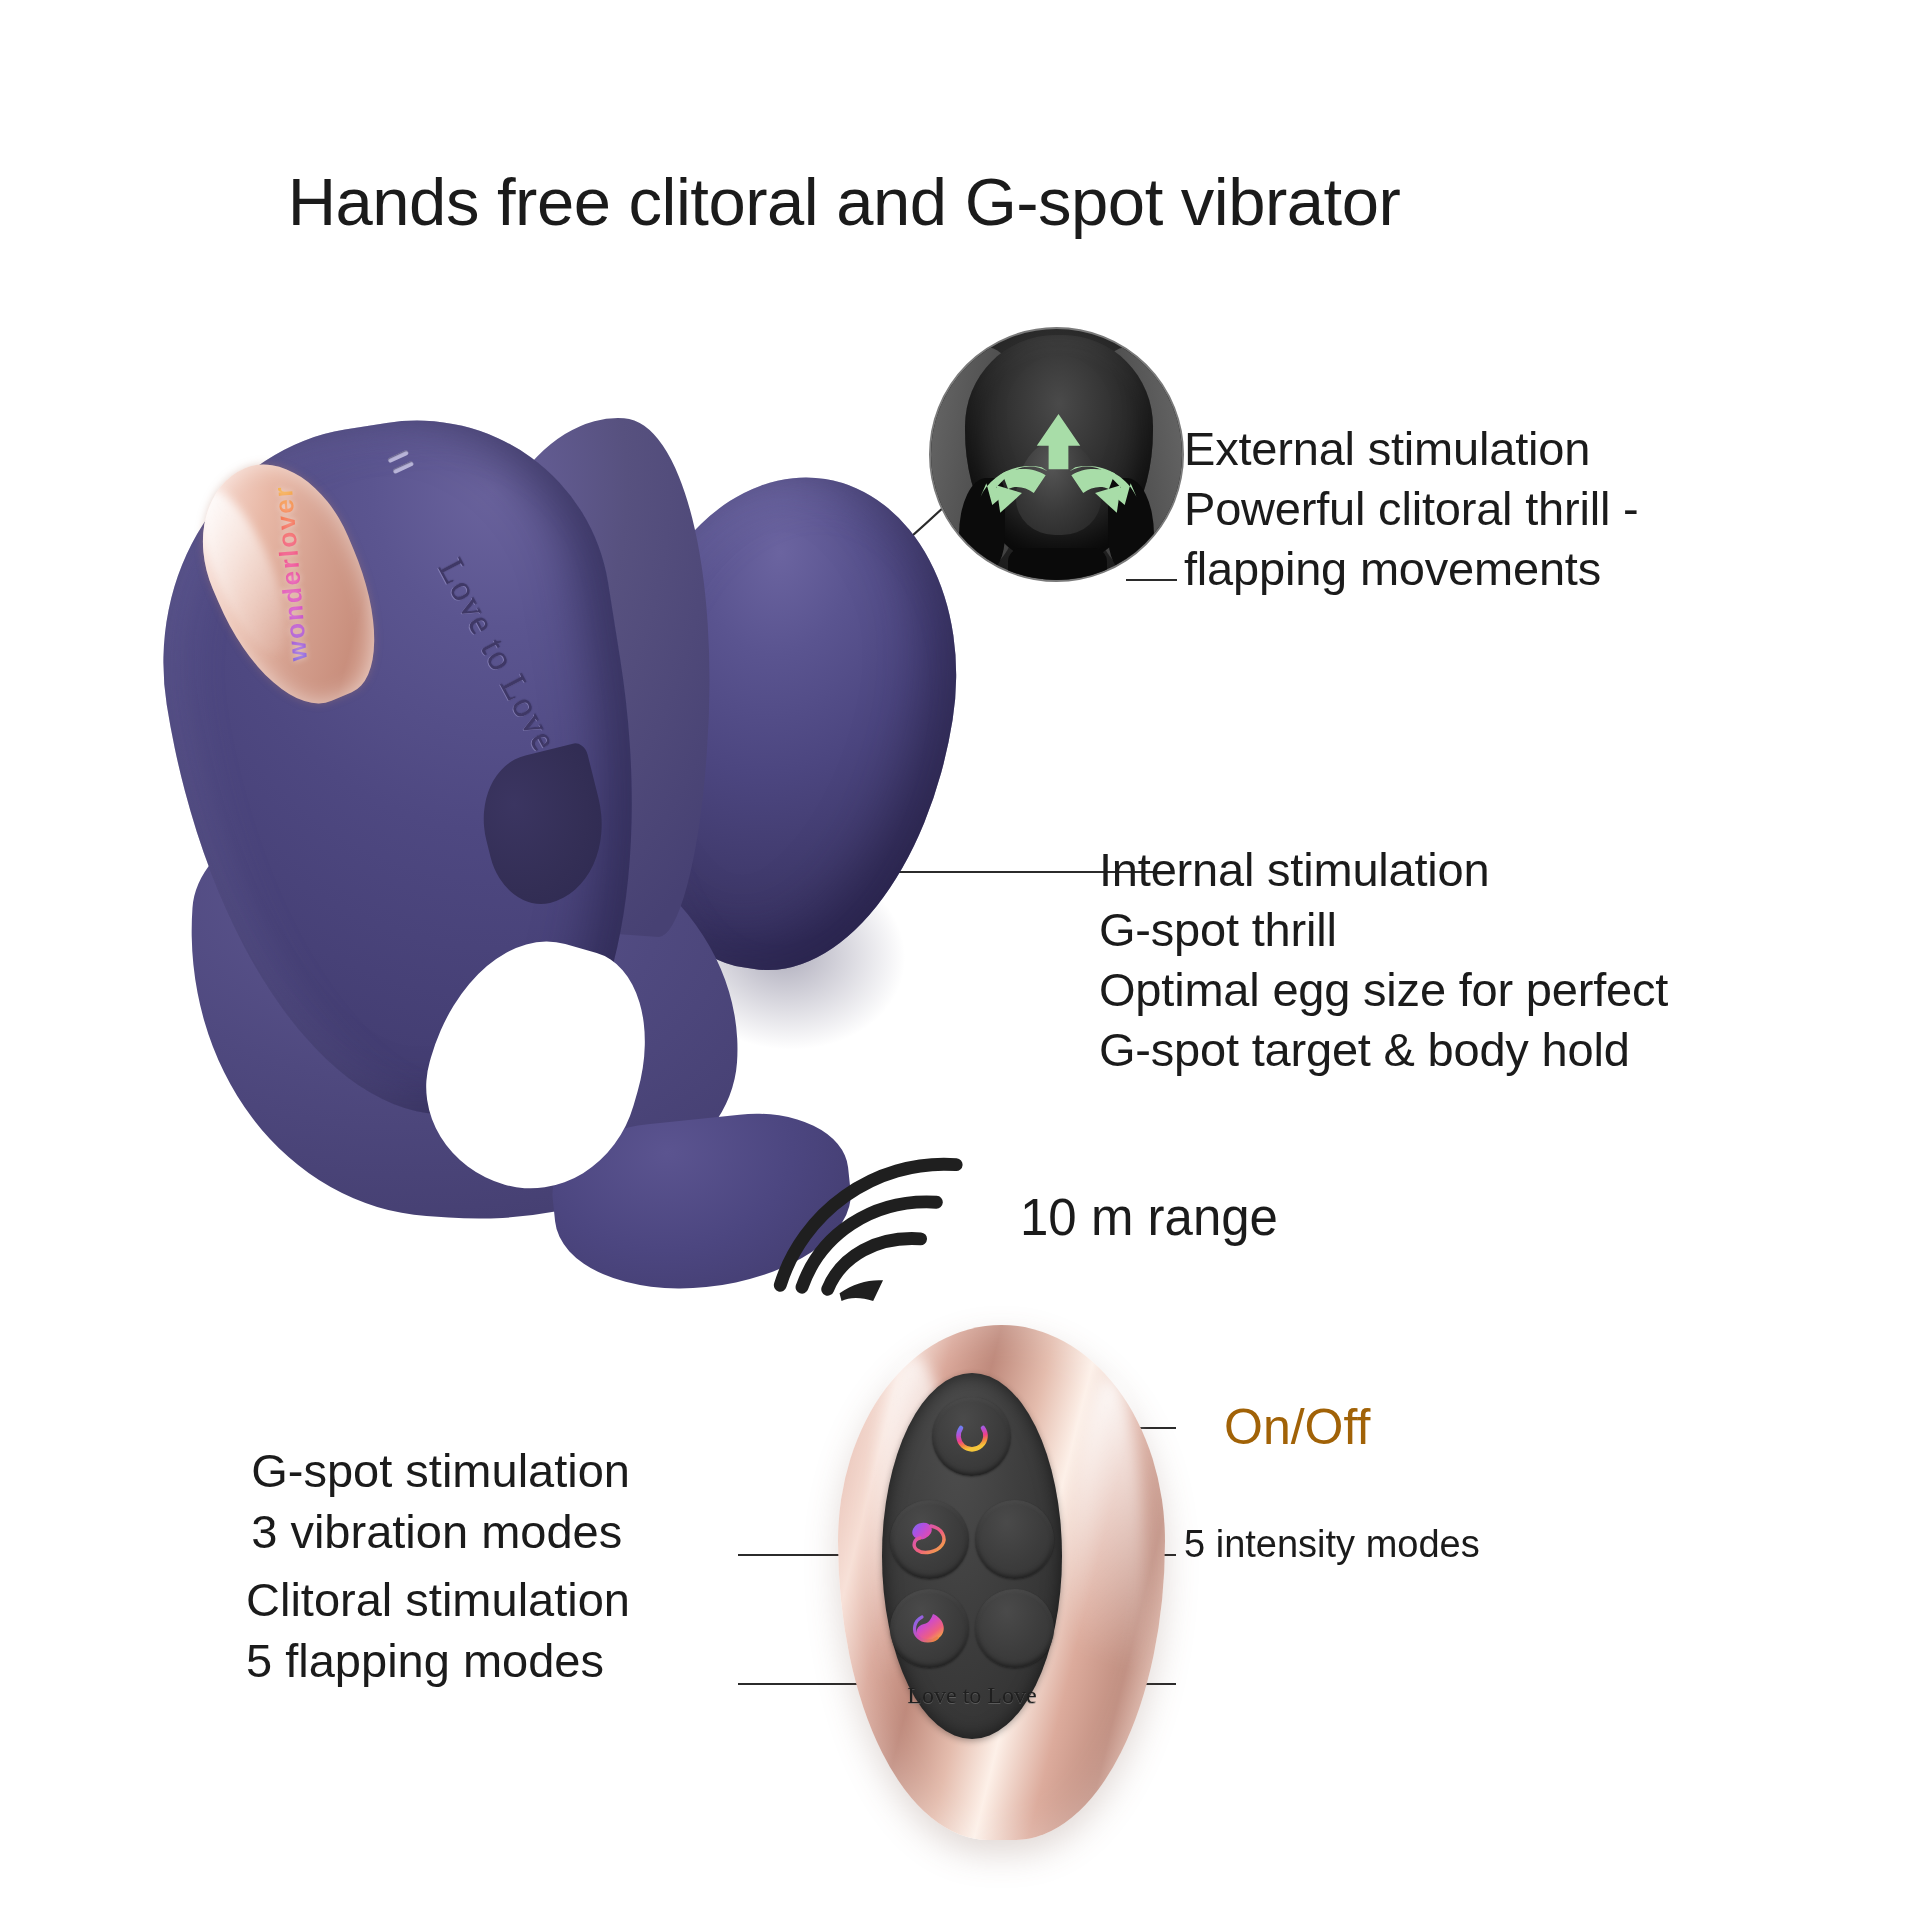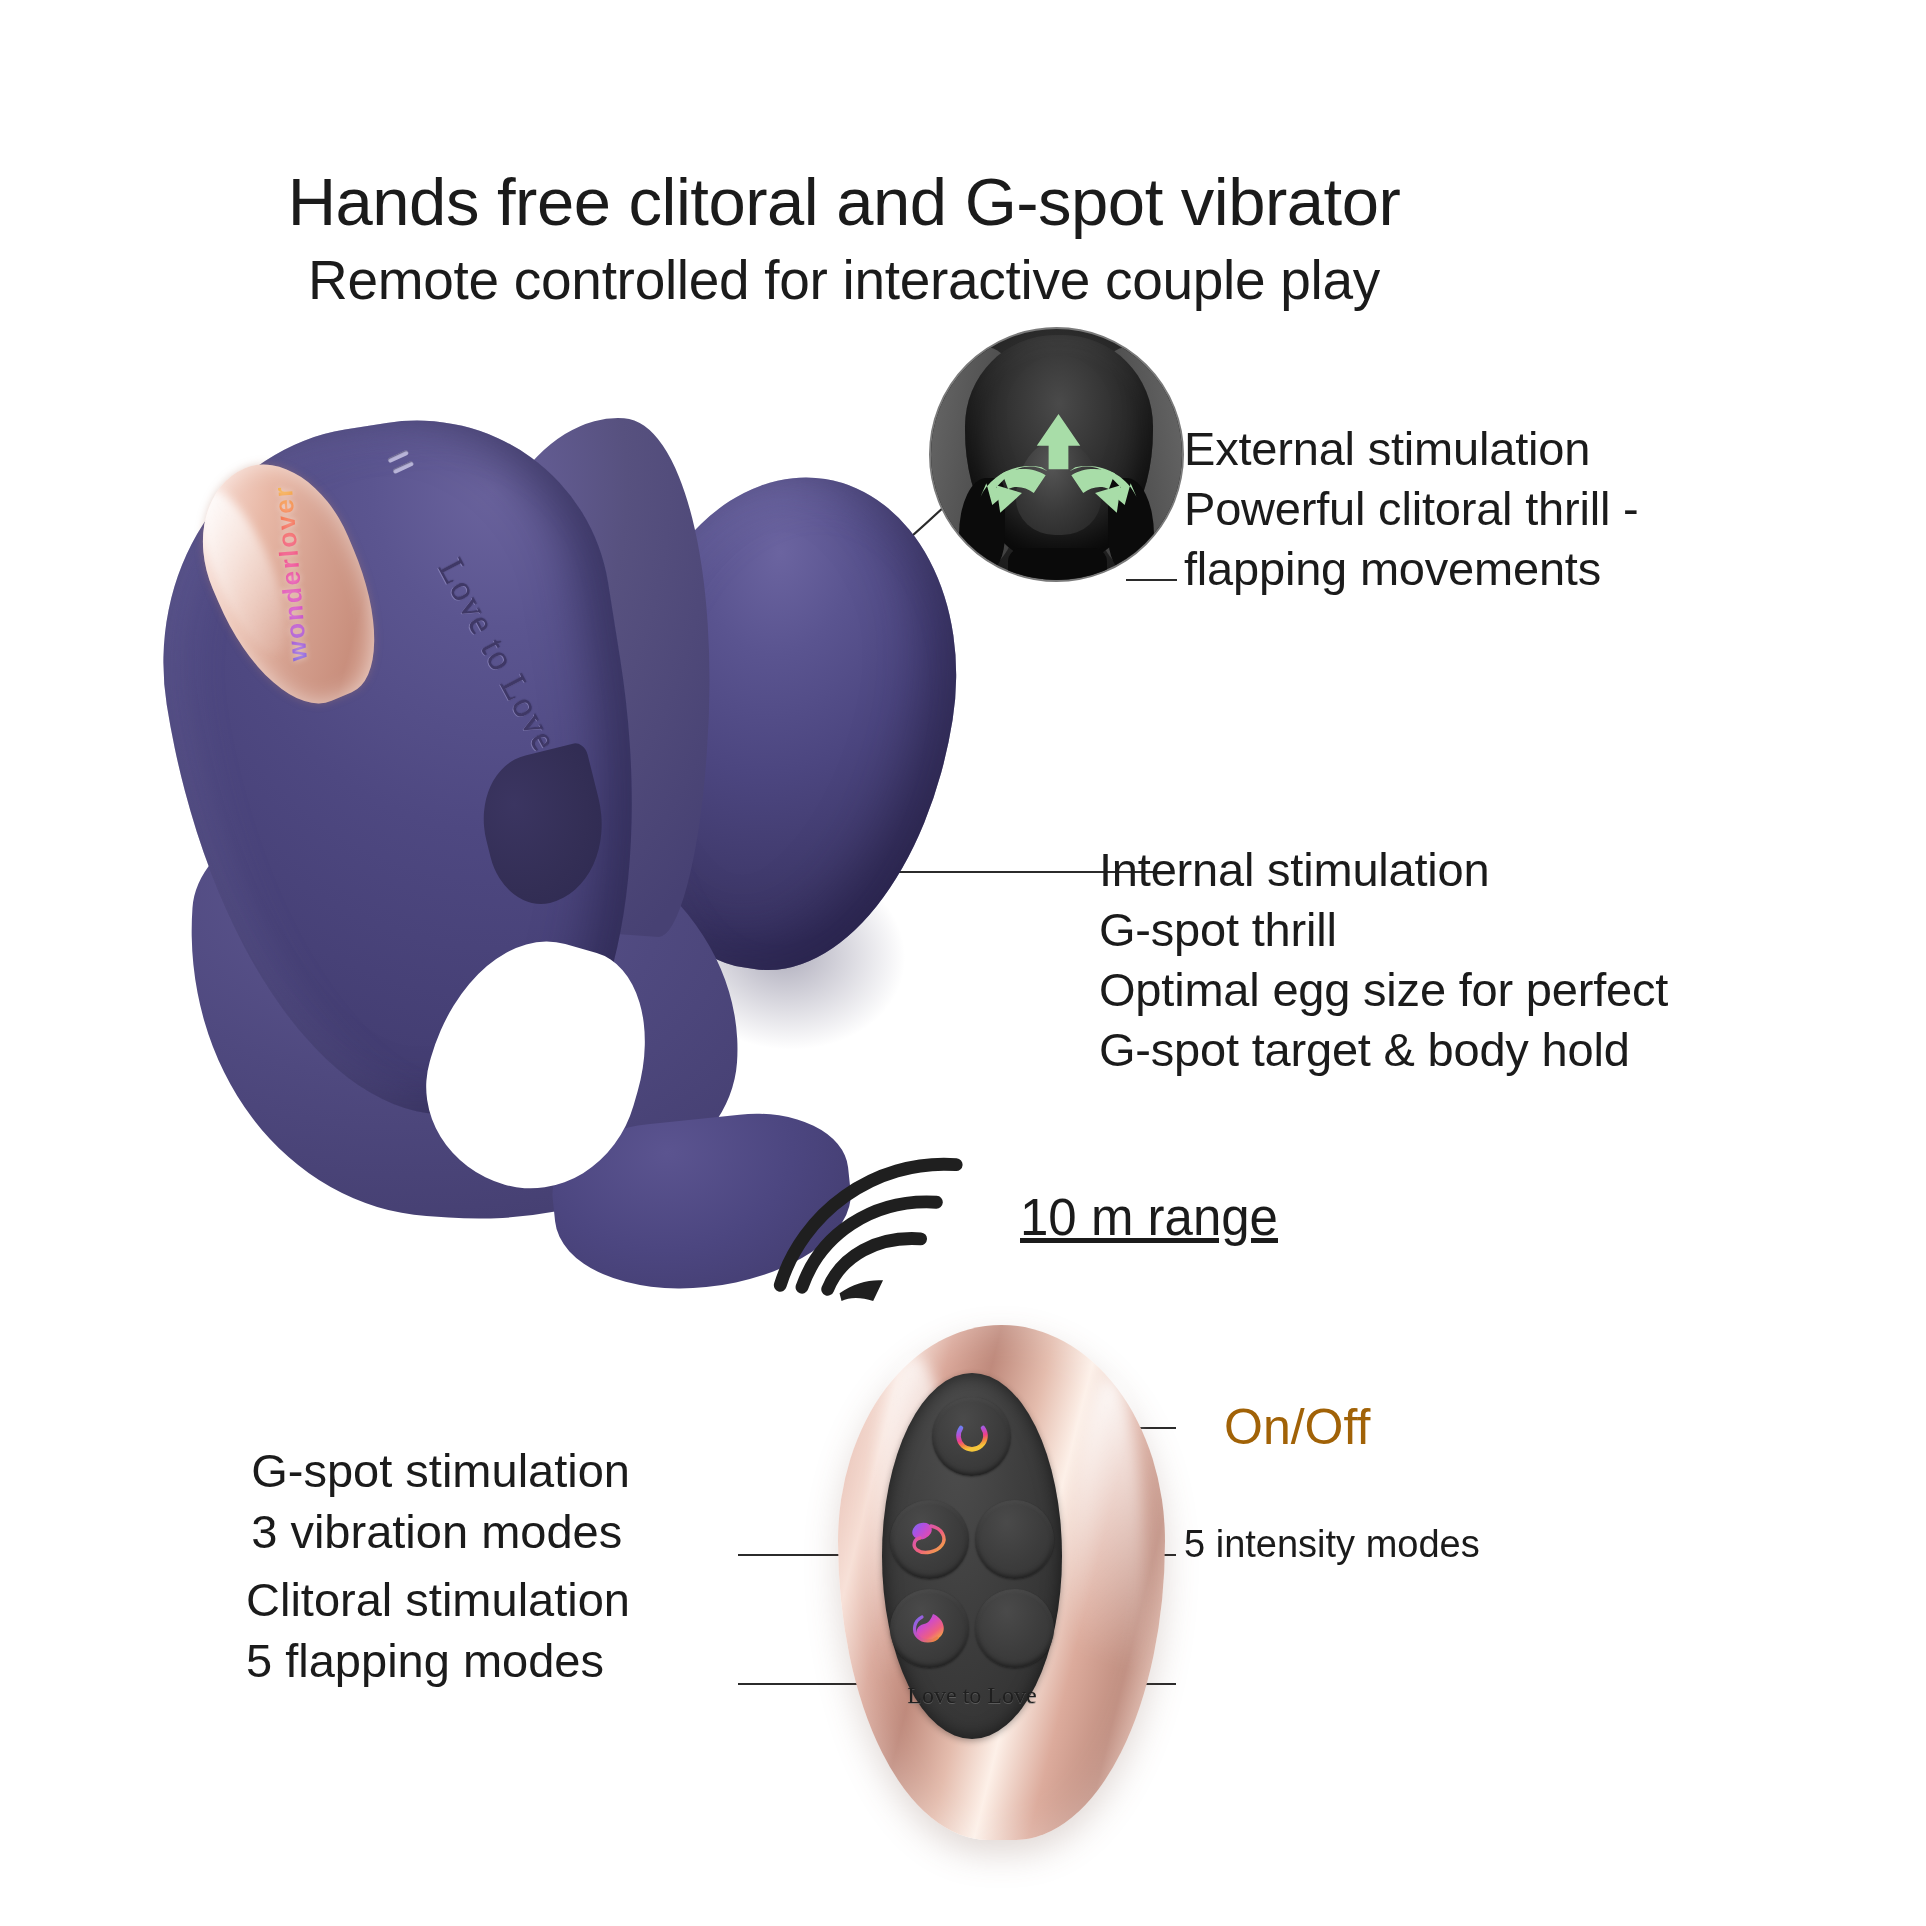--- a/index.html
+++ b/index.html
@@ -9,21 +9,21 @@
 
   
   #headings { position:absolute; left:0; top:166px; width:1688px; text-align:center; }
   #title { font-size:67px; font-weight:400; letter-spacing:-0.5px; color:#1b1b1b; line-height:1.08; }
   #subtitle { font-size:55px; font-weight:400; color:#1b1b1b; line-height:1.12; margin-top:12px; letter-spacing:-0.3px; }
 
   
   .callout { position:absolute; font-size:47px; line-height:1.28; color:#1b1b1b; letter-spacing:-0.2px; white-space:pre-line; }
   #callout-external { left:1184px; top:419px; }
   #callout-internal { left:1099px; top:840px; }
-  #label-range { position:absolute; left:1020px; top:1188px; font-size:51px; color:#1b1b1b;text-decoration:underline; }
+  #label-range { position:absolute; left:1020px; top:1188px; font-size:51px; color:#1b1b1b; }
   #label-onoff { position:absolute; left:1224px; top:1398px; font-size:50px; color:#a16207; }
   #label-intensity { position:absolute; left:1184px; top:1523px; font-size:38px; color:#1b1b1b; }
   .callout-right { position:absolute; font-size:47px; line-height:1.3; color:#1b1b1b; text-align:left; white-space:pre-line; }
   #callout-gspot { right:1297px; top:1440px; }
   #callout-clitoral { right:1297px; top:1569px; }
 
   
   .leader { position:absolute; background:#2b2b2b; height:2px; }
   #leader-external-h { left:1126px; top:579px; width:51px; }
   #leader-internal { left:886px; top:871px; width:275px; height:2px; }
@@ -216,21 +216,20 @@
     position:absolute; left:0; top:309px; width:180px; text-align:center;
     font-family:"Liberation Serif", serif; font-size:24px; color:#1f1f1f;
     text-shadow:0 1px 0 rgba(120,120,120,.55);
   }
 </style>
 </head>
 <body>
 
 <div id="headings">
   <div id="title">Hands free clitoral and G-spot vibrator</div>
-  <div id="subtitle">Remote controlled for interactive couple play</div>
 </div>
 
 <svg id="pointer-svg" viewBox="0 0 1946 1946">
 
   <path d="M 650 730 C 780 660 860 600 966 500" stroke="#2b2b2b" stroke-width="2.2" fill="none"></path>
 </svg>
 
 <div class="leader" id="leader-external-h"></div>
 <div class="leader" id="leader-internal"></div>
 <div class="leader" id="leader-onoff"></div>

